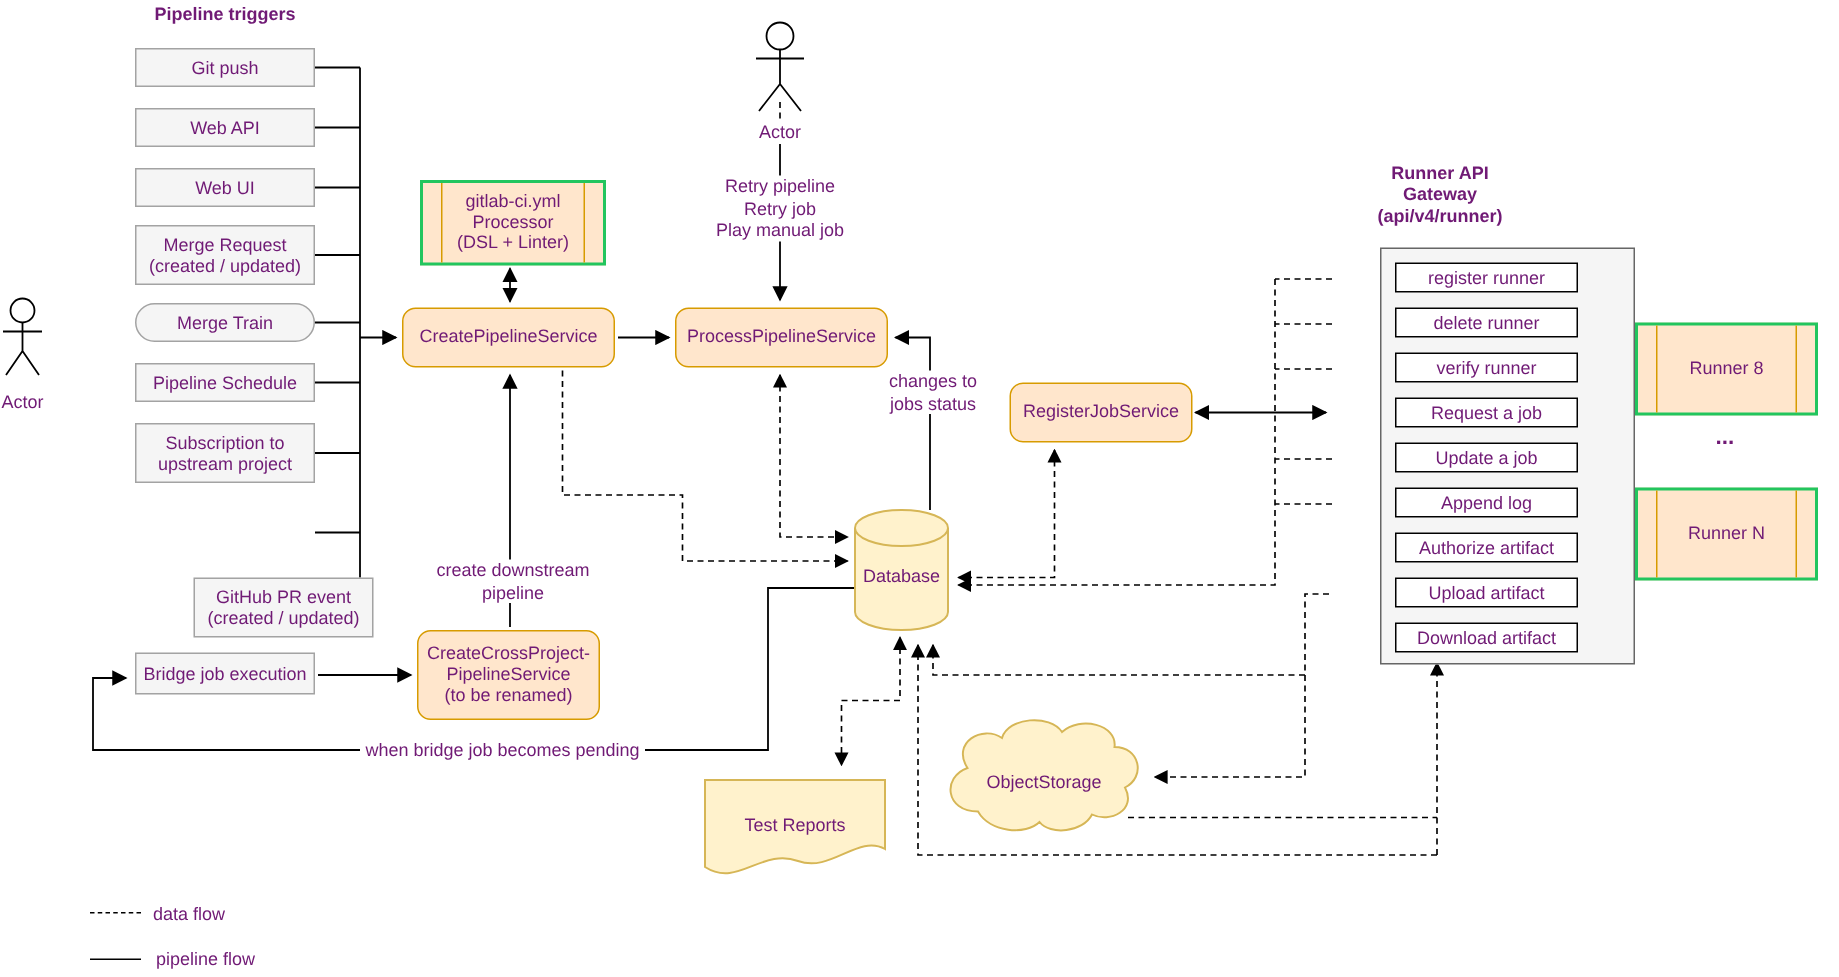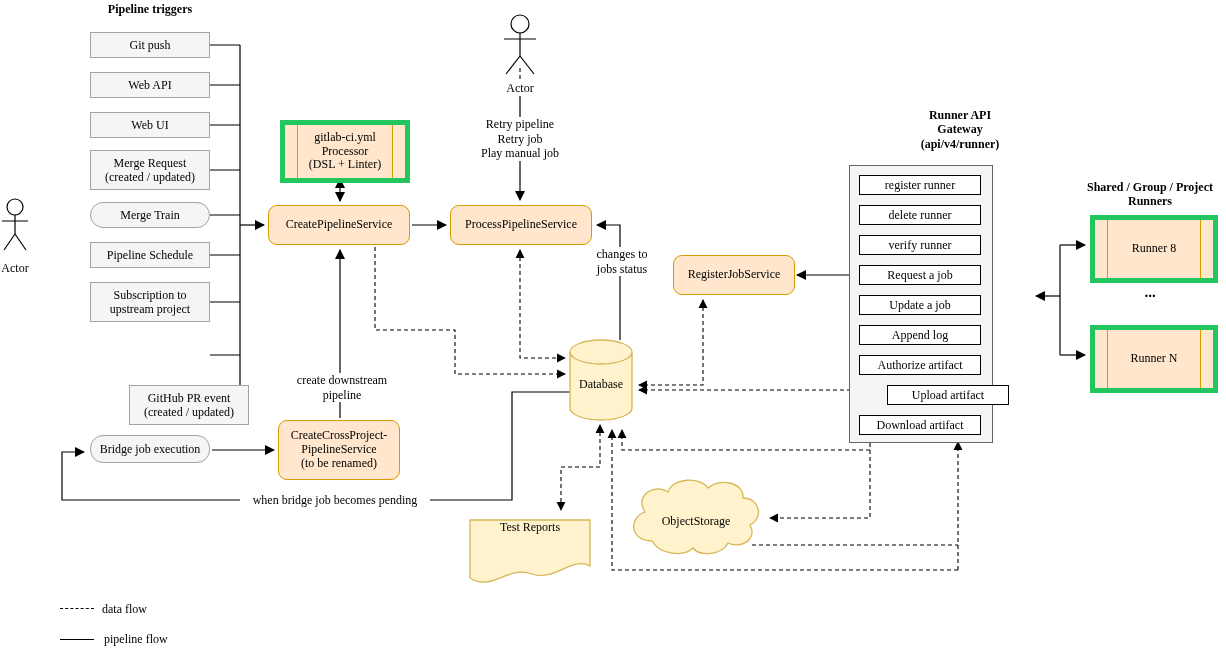--- a/index.html
+++ b/index.html
@@ -1,33 +1,33 @@
 <!DOCTYPE html>
 <html><head>
 <meta charset="utf-8">
 <style>
   html,body{margin:0;padding:0;background:#fff;}
   #stage{position:relative;width:1226px;height:651px;background:#fff;overflow:hidden;
-         font-family:Liberation Serif, serif;font-size:12px;color:#000000;}
+         font-family:Liberation Sans, sans-serif;font-size:12px;color:#701a75;}
   #wires{position:absolute;left:0;top:0;z-index:1;}
   .prewrap{white-space:pre-line;}
   .abs{position:absolute;}
   .ctr{display:flex;align-items:center;justify-content:center;text-align:center;line-height:1.15;}
   .bold{font-weight:bold;}
   
   .trig{position:absolute;left:90px;width:118px;background:#F5F5F5;border:1px solid #a3a3a3;
         z-index:2;display:flex;align-items:center;justify-content:center;text-align:center;line-height:1.2;}
   
   .svc{background:#FFE6CC;border:1px solid #D79B00;border-radius:9px;z-index:2;}
   
-  .comp{background:#FFE6CC;border:5px solid #22c55e;z-index:2;}
+  .comp{background:#FFE6CC;border:2px solid #22c55e;z-index:2;}
   .comp .bar{position:absolute;top:0;bottom:0;width:1px;background:#D79B00;}
   .bar.l{left:12px;} .bar.r{right:12px;}
   
-  #gw-box{left:849px;top:165px;width:142px;height:276px;background:#F5F5F5;border:1px solid #666666;z-index:2;}
+  #gw-box{left:920px;top:165px;width:142px;height:276px;background:#F5F5F5;border:1px solid #666666;z-index:2;padding-left:26px;}
   .op{position:absolute;left:9px;width:120px;height:18px;background:#fff;border:1px solid #000;
       display:flex;align-items:center;justify-content:center;text-align:center;}
   
   .lbl{z-index:3;background:#fff;line-height:1.22;}
   .node-lbl{z-index:3;line-height:1.2;}
   .legend-line{position:absolute;width:34px;height:0;border-top:1.5px solid #000;z-index:2;}
   .legend-line.dash{border-top-style:dashed;}
 </style>
 </head>
 <body>
@@ -90,24 +90,22 @@
           <path d="M15,215 V234 M2,221 H28 M15,234 L4,250 M15,234 L26,250"></path>
         </g>
       </g>
     </g>
   </svg>
 
   <div class="abs ctr bold node-lbl" style="left:80px;top:2px;width:140px;">Pipeline triggers</div>
   <div class="abs ctr bold node-lbl prewrap" style="left:888px;top:108px;width:144px;">Runner API
 Gateway
 (api/v4/runner)</div>
-  <div class="abs ctr bold node-lbl prewrap" style="left:1075px;top:180px;width:150px;">Shared / Group / Project
-Runners</div>
 
-  <div class="trig prewrap" id="bridge-box" style="top:435px;height:26px;border-radius:13px;">Bridge job execution</div>
+  <div class="trig prewrap" id="bridge-box" style="top:435px;height:26px;">Bridge job execution</div>
 
   <div class="abs ctr comp prewrap" style="left:280px;top:120px;width:120px;height:53px;">
     <span class="bar l"></span>
     <span class="bar r"></span>
     <span class="prewrap">gitlab-ci.yml
 Processor
 (DSL + Linter)</span>
   </div>
   <div class="abs ctr svc" style="left:268px;top:205px;width:140px;height:38px;">CreatePipelineService</div>
   <div class="abs ctr svc" style="left:450px;top:205px;width:140px;height:38px;">ProcessPipelineService</div>
@@ -117,39 +115,39 @@
   <div class="abs ctr svc" style="left:673px;top:255px;width:120px;height:38px;">RegisterJobService</div>
 
   <div class="abs" id="gw-box">
       <div class="op" style="top: 9px;">register runner</div>
       <div class="op" style="top: 39px;">delete runner</div>
       <div class="op" style="top: 69px;">verify runner</div>
       <div class="op" style="top: 99px; text-align: center;">Request a job</div>
       <div class="op" style="top: 129px;">Update a job</div>
       <div class="op" style="top: 159px;">Append log</div>
       <div class="op" style="top: 189px;">Authorize artifact</div>
-      <div class="op" style="top: 219px; margin-left: 28px;">Upload artifact</div>
+      <div class="op" style="top: 219px;">Upload artifact</div>
       <div class="op" style="top: 249px;">Download artifact</div>
     </div>
 
   <div class="abs ctr comp" style="left:1090px;top:215px;width:118px;height:58px;">
     <span class="bar l"></span>
     <span class="bar r"></span>
     <span>Runner 8</span>
   </div>
   <div class="abs ctr bold node-lbl" style="left:1125px;top:283px;width:50px;font-size:15px;">...</div>
   <div class="abs ctr comp" style="left:1090px;top:325px;width:118px;height:58px;">
     <span class="bar l"></span>
     <span class="bar r"></span>
     <span>Runner N</span>
   </div>
 
   <div class="abs ctr node-lbl" style="left:570px;top:377px;width:62px;">Database</div>
   <div class="abs ctr node-lbl" style="left:640px;top:514px;width:112px;">ObjectStorage</div>
-  <div class="abs ctr node-lbl" style="left:475px;top:520px;width:110px;">Test Reports</div>
+  <div class="abs ctr node-lbl" style="left:475px;top:543px;width:110px;">Test Reports</div>
 
   <div class="abs ctr lbl" style="left:495px;top:81px;width:50px;">Actor</div>
   <div class="abs ctr node-lbl" style="left:-10px;top:261px;width:50px;">Actor</div>
 
   <div class="abs ctr lbl prewrap" style="left:455px;top:117px;width:130px;">Retry pipeline
 Retry job
 Play manual job</div>
   <div class="abs ctr lbl prewrap" style="left:585px;top:247px;width:74px;">changes to
 jobs status</div>
   <div class="abs ctr lbl prewrap" style="left:285px;top:373px;width:114px;">create downstream

